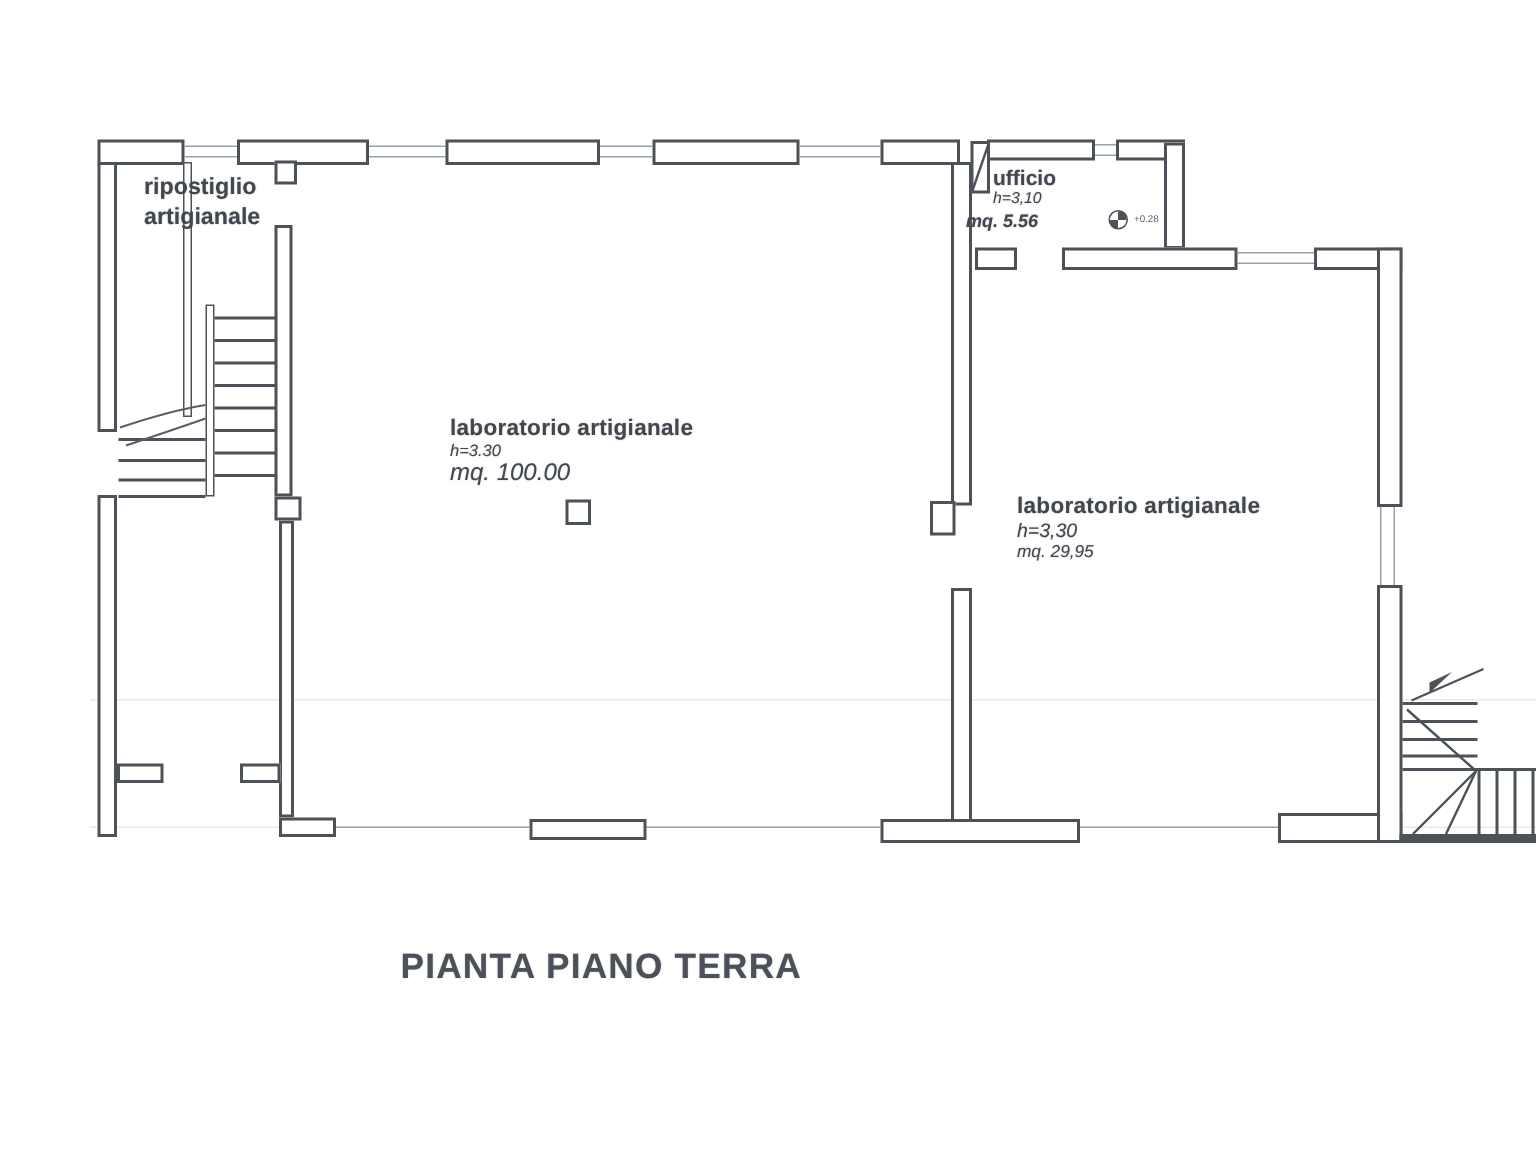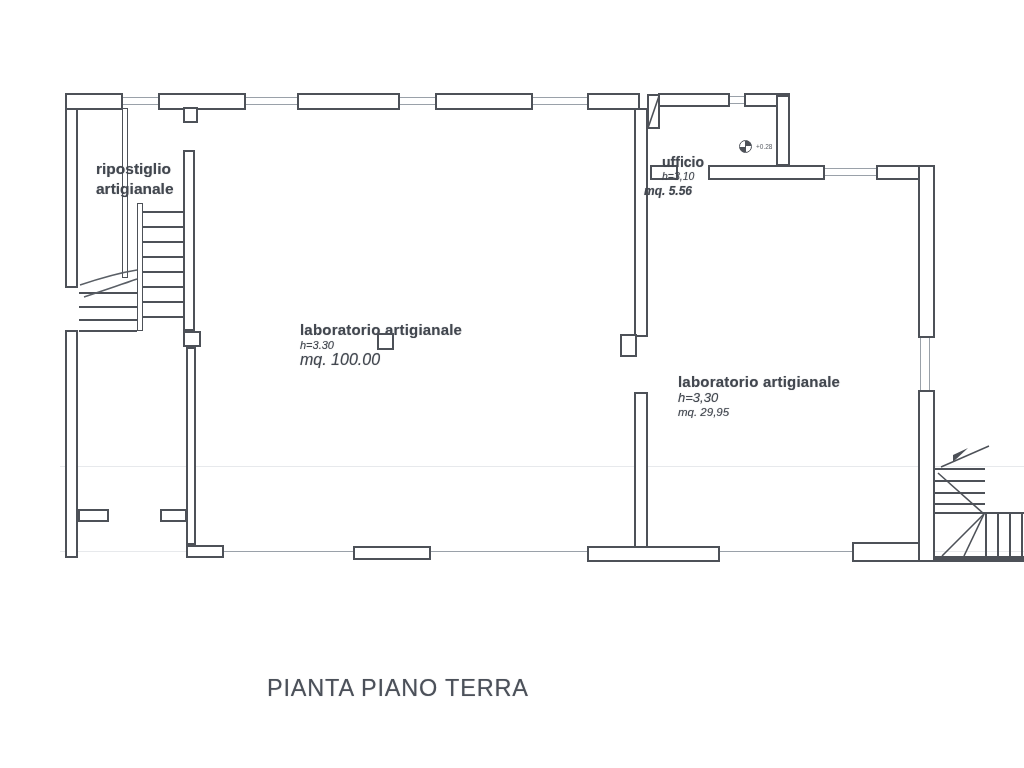--- a/index.html
+++ b/index.html
@@ -8,32 +8,32 @@
     overflow:hidden;font-family:"Liberation Sans",sans-serif;
   }
   
   .w{position:absolute;box-sizing:border-box;border:2px solid var(--wall,#4d5158);background:var(--paper,#fff);}
   .w1{border-width:1.5px;}
   
   .ln{position:absolute;background:var(--wall,#4d5158);}
   
   .tl{position:absolute;background:var(--thin,#9aa1a9);}
   .faint{position:absolute;background:#e7e9ec;}
-  .lbl{position:absolute;color:var(--text,#42474f);text-shadow:0 0 1px rgba(70,75,85,.45);margin-top:44px;}
+  .lbl{position:absolute;color:var(--text,#42474f);text-shadow:0 0 1px rgba(70,75,85,.45);}
   .lbl .nm{font-weight:600;font-size:15px;letter-spacing:.2px;}
   .lbl .it{font-style:italic;}
   .ctr{text-align:left;}
   #overlay{position:absolute;left:0;top:0;pointer-events:none;}
   #lvl{
     position:absolute;left:739px;top:140px;width:13px;height:13px;border-radius:50%;
     border:1px solid var(--wall,#4d5158);box-sizing:border-box;
     background:conic-gradient(var(--wall,#4d5158) 0 25%, #fff 0 50%, var(--wall,#4d5158) 0 75%, #fff 0);
   }
   #lvltxt{position:absolute;left:756px;top:143px;font-size:6.5px;color:#5a5f66;}
-  .title{font-size:23.5px;letter-spacing:.8px;color:#4b5059;font-weight:400;}
+  .title{font-size:23.5px;letter-spacing:.8px;color:#4b5059;font-weight:700;}
   .subtitle{font-size:21px;color:#4d525b;}
 </style>
 </head>
 <body>
 
 <div id="canvas">
 
   <div class="faint" style="left:60px;top:466px;width:964px;height:1px"></div>
   <div class="faint" style="left:60px;top:551px;width:964px;height:1px"></div>
 

